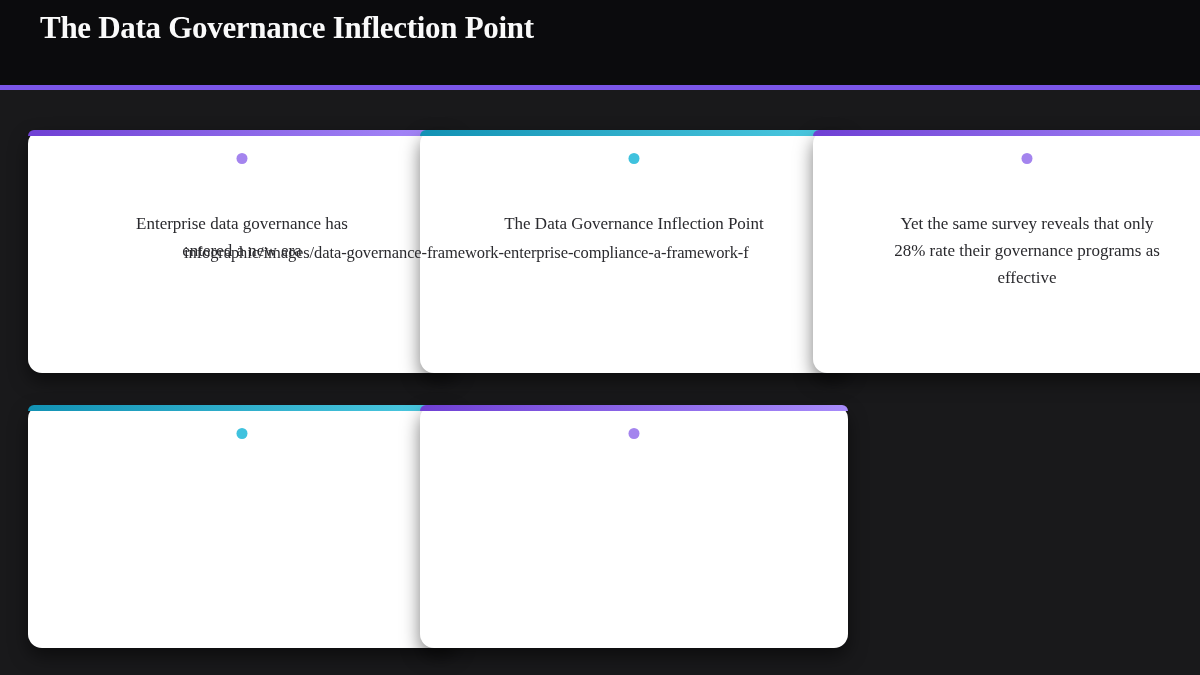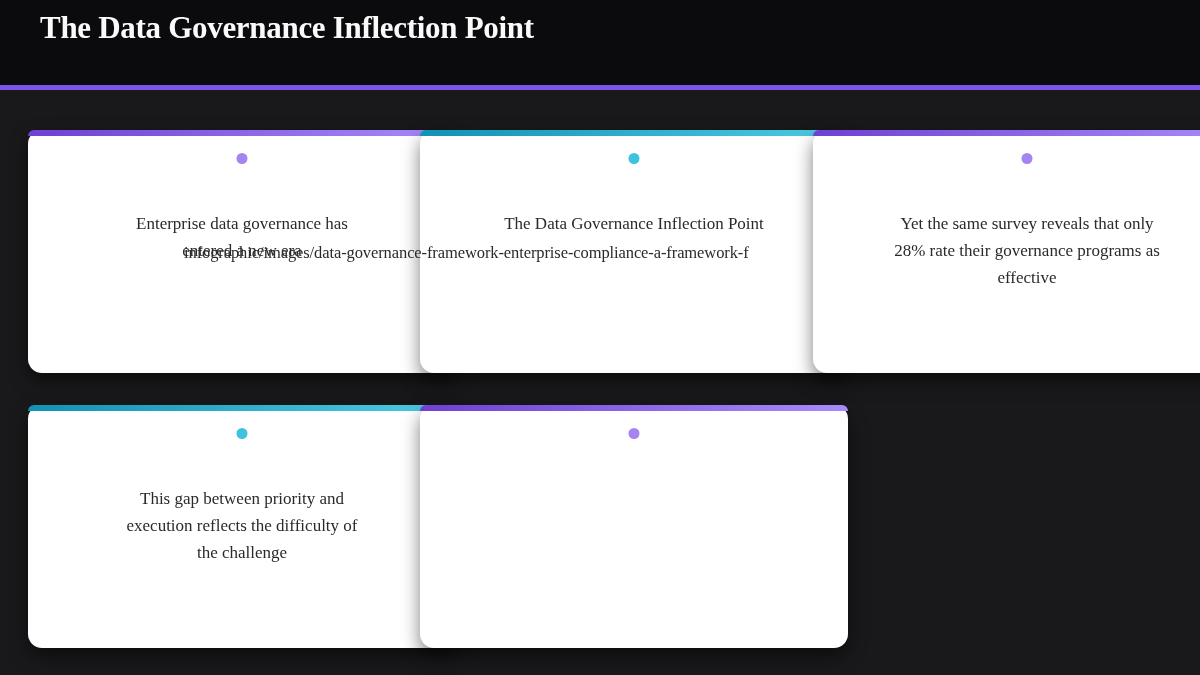--- a/index.html
+++ b/index.html
@@ -85,23 +85,20 @@
       <section class="card accent-purple pos-2">
     <span class="card-accent-bar"></span>
     <span class="dot"></span>
     <p class="card-text">Yet the same survey reveals that only
 28% rate their governance programs as
 effective</p>
   </section>
       <section class="card accent-teal pos-3">
     <span class="card-accent-bar"></span>
     <span class="dot"></span>
-    <p class="card-text">This gap between priority and
-execution reflects the difficulty of
-the challenge</p>
   </section>
       <section class="card accent-purple pos-4">
     <span class="card-accent-bar"></span>
     <span class="dot"></span>
   </section>
     </div>
 
   <div class="overlay-path">infographic/images/data-governance-framework-enterprise-compliance-a-framework-f</div>
 </div>
 

